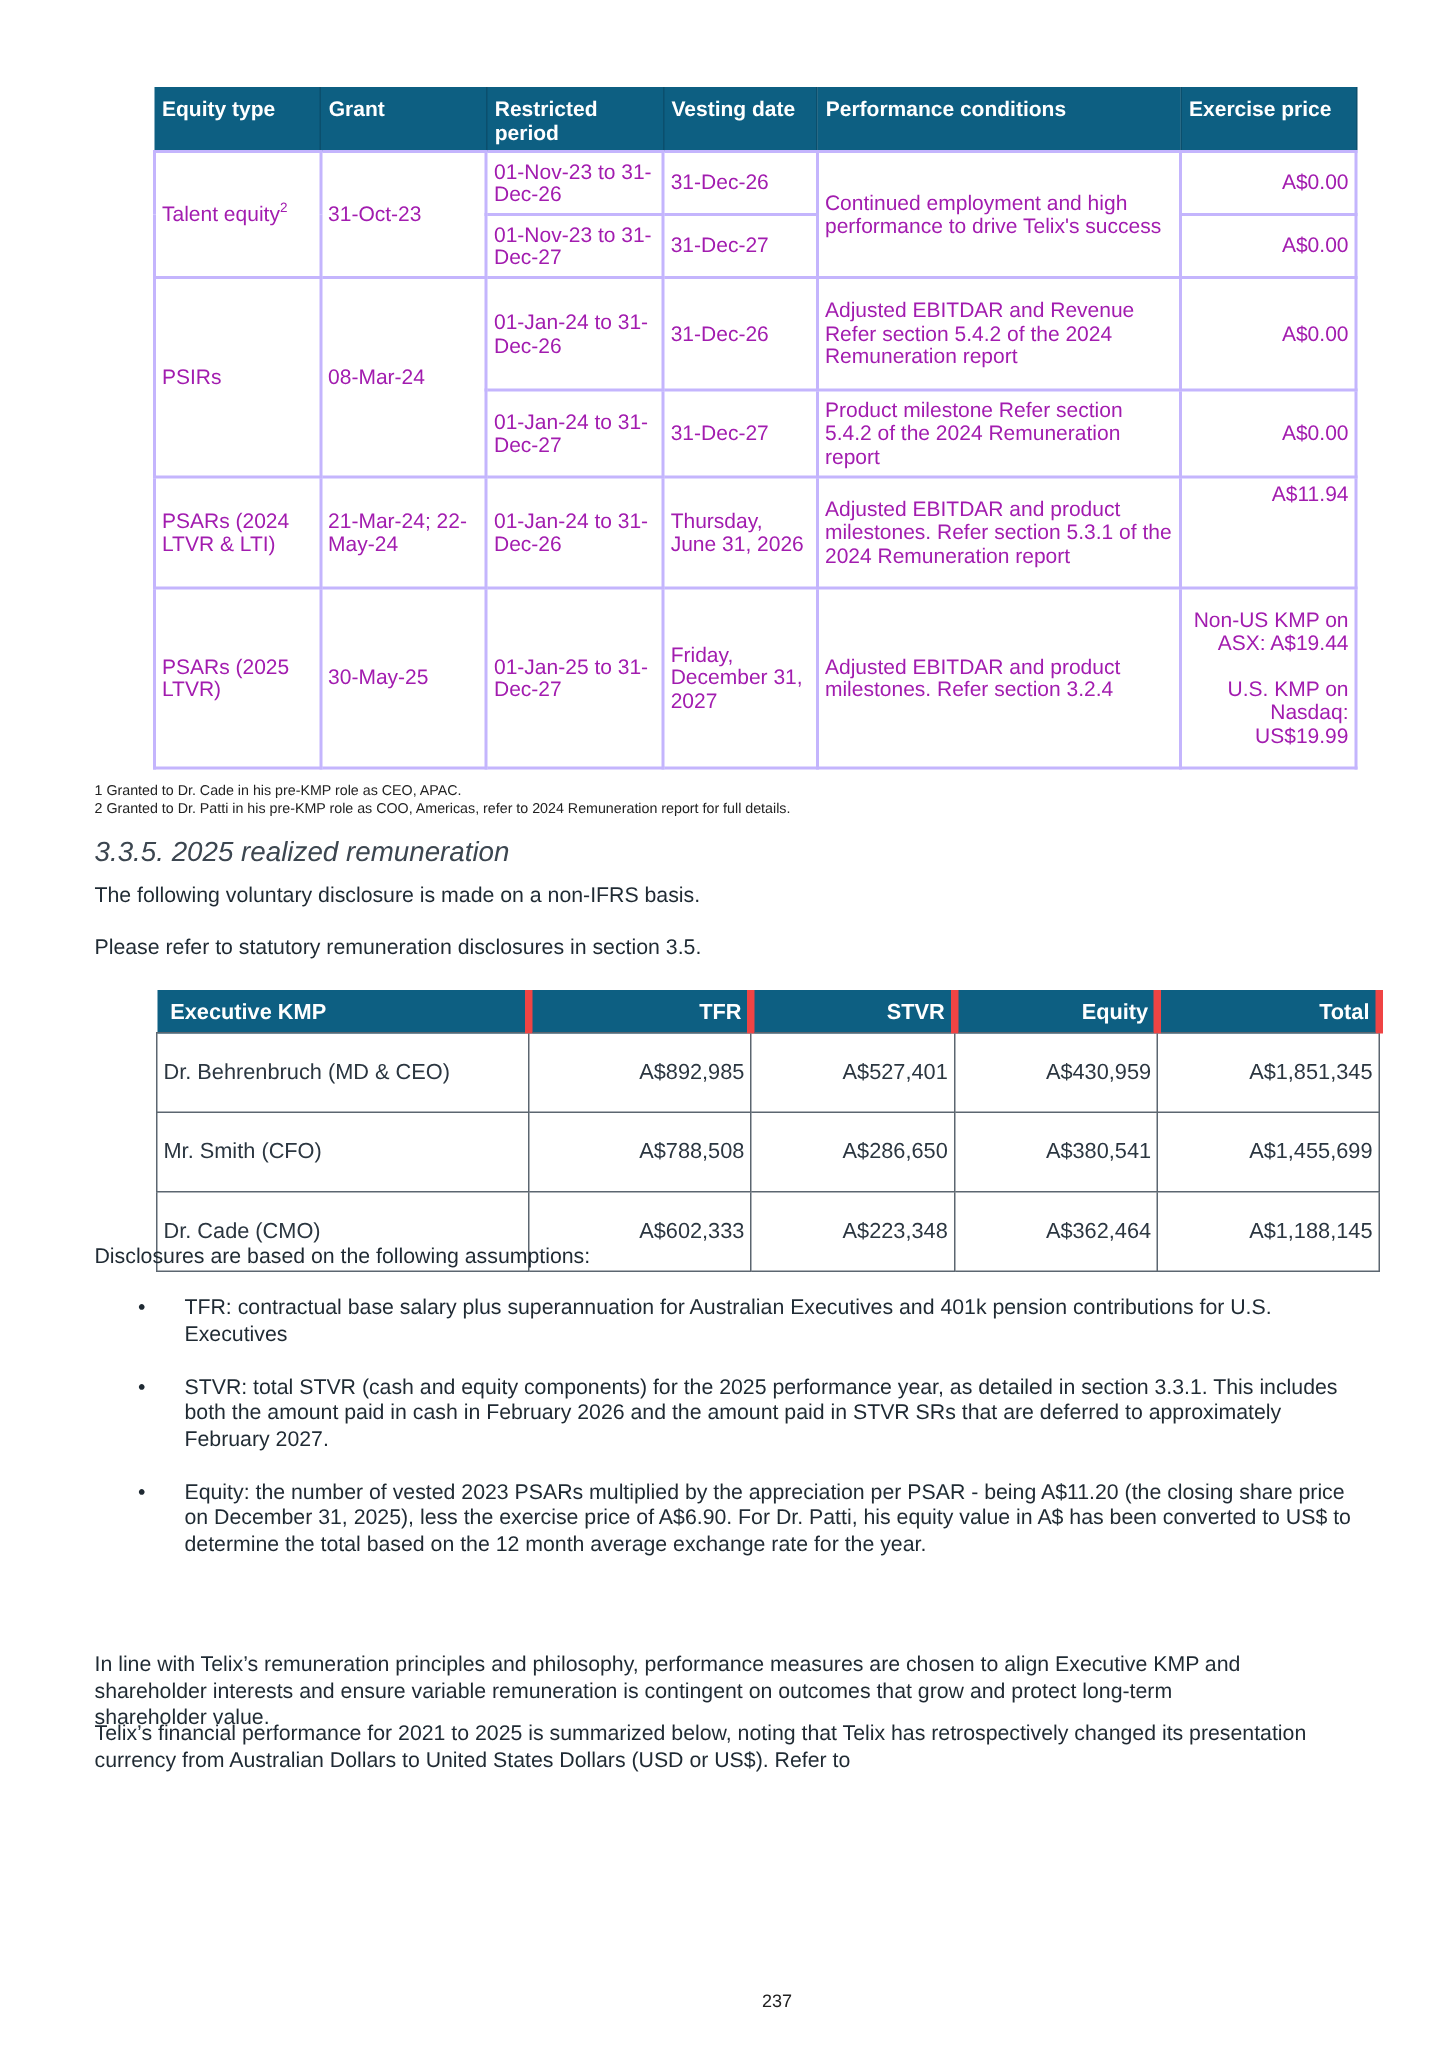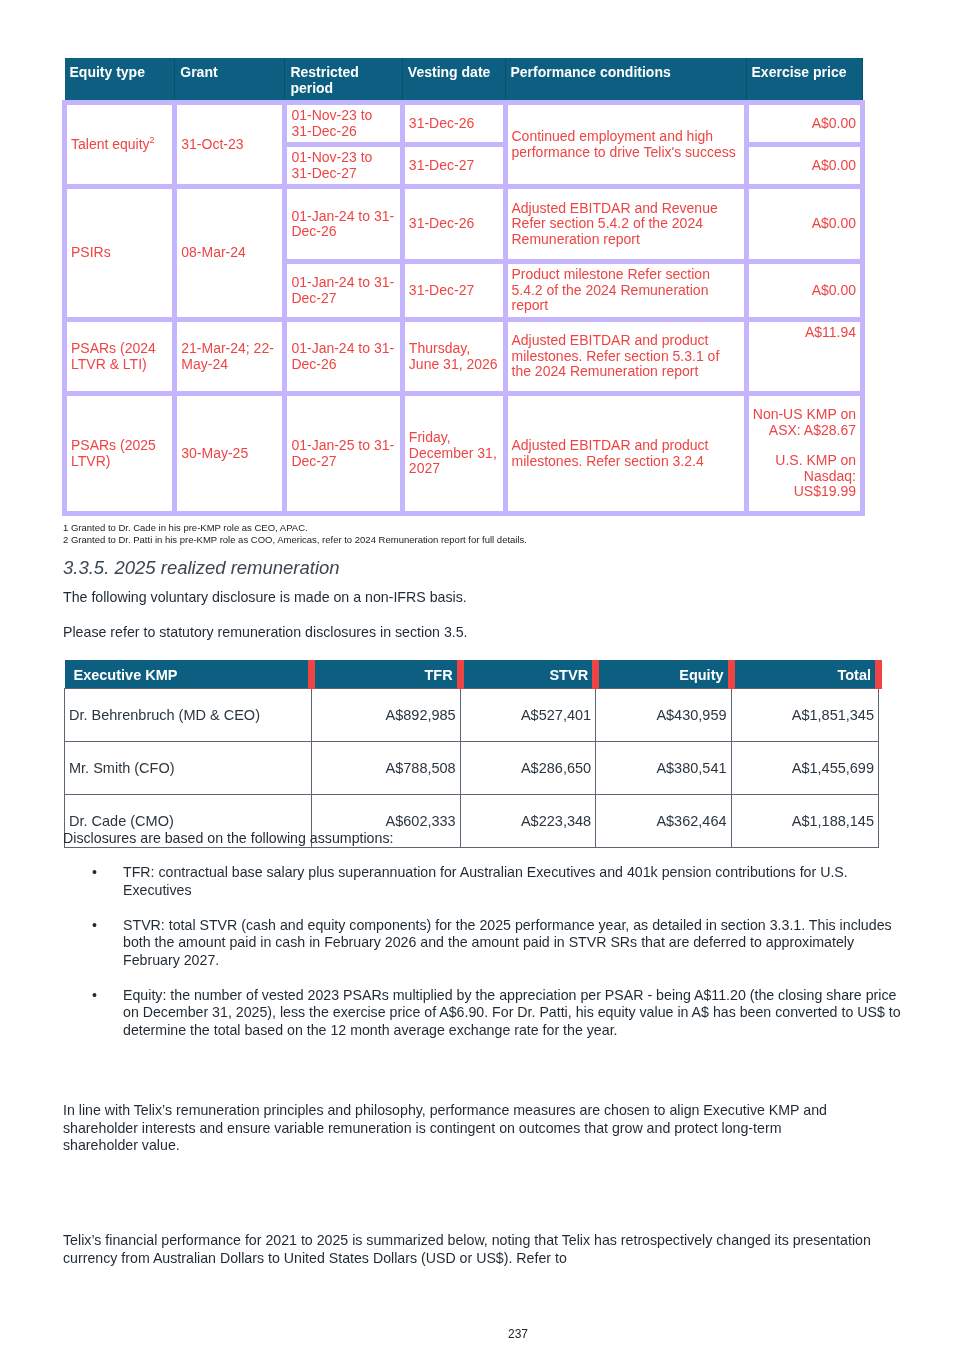--- a/index.html
+++ b/index.html
@@ -1,50 +1,50 @@
 <!DOCTYPE html>
 <html><head>
 <meta charset="utf-8">
 <style>
   html, body { margin: 0; padding: 0; background: #ffffff; }
   body { width: 966px; height: 1365px; position: relative; font-family: "Liberation Sans", sans-serif; color: #1f2a33; overflow: hidden; }
   .page { position: absolute; left: 0; top: 0; width: 966px; height: 1365px; }
 
   
-  table { border-collapse: collapse; }
+  table { border-collapse: collapse; margin-left: 40px; }
   .eq-table { position: absolute; left: 62px; top: 58px; width: 803px; font-size: 14px; line-height: 15.5px; }
   .eq-table th { background: #0d5f82; color: #ffffff; text-align: left; vertical-align: top; font-weight: bold; padding: 7px 5px 4px 5px; border-right: 1px solid #0b4f6d; }
-  .eq-table td { border: 5px solid #c4b5fd; padding: 3px 4px; vertical-align: middle; color: #ef4444; }
+  .eq-table td { border: 2px solid #c4b5fd; padding: 3px 4px; vertical-align: middle; color: #a21caf; }
   .eq-table td.r { text-align: right; }
   .eq-table td.top { vertical-align: top; }
   sup { font-size: 9px; vertical-align: super; line-height: 0; }
 
   .footnotes { position: absolute; left: 63px; top: 522px; font-size: 9.5px; line-height: 11.5px; color: #222; }
 
   h2 { margin: 0; font-weight: normal; font-style: italic; color: #3c4650; font-size: 18.5px; }
   .h-335 { position: absolute; left: 63px; top: 557px; }
   .p { position: absolute; left: 63px; font-size: 14.2px; line-height: 17.5px; color: #1f2a33; }
   .p1 { top: 589px; }
   .p2 { top: 624px; }
 
   
   .kmp-table { position: absolute; left: 64px; top: 660px; width: 818px; font-size: 14.5px; }
-  .kmp-table th { background: #0d5f82; color: #ffffff; font-weight: bold; padding: 5px 4px 4px 4px; height: 19px; text-align: right; border-right: 7px solid #ef4444; }
+  .kmp-table th { background: #0d5f82; color: #ffffff; font-weight: bold; padding: 5px 4px 4px 4px; height: 19px; text-align: right; border-right: 5px solid #ef4444; }
   .kmp-table th.l { text-align: left; padding-left: 9px; }
   .kmp-table td { border: 1px solid #5c6670; padding: 16px 4px; height: 20px; text-align: right; color: #2b3640; }
   .kmp-table td.l { text-align: left; }
 
   .assump { top: 830px; }
   ul.bullets { position: absolute; left: 88px; top: 864px; width: 820px; margin: 0; padding: 0; list-style: none; font-size: 14.2px; line-height: 17.5px; color: #1f2a33; }
   ul.bullets li { position: relative; padding-left: 35px; margin-bottom: 17.5px; }
   ul.bullets li .dot { position: absolute; left: 4px; top: 0; }
 
   .h-34 { position: absolute; left: 63px; top: 1071px; }
   .p3 { top: 1102px; width: 790px; }
-  .p4 { top: 1232px; width: 830px; }
+  .p4 { top: 1148px; width: 830px; }
 
   .page-num { position: absolute; left: 0; width: 966px; top: 1327px; text-align: center; font-size: 12px; color: #222; padding-left: 35px; }
 </style>
 </head>
 <body>
 
 <div class="page">
 
   <table class="eq-table">
     <colgroup>
@@ -101,21 +101,21 @@
         <td>Adjusted EBITDAR and product milestones. Refer section 5.3.1 of the 2024 Remuneration report</td>
         <td class="r top">A$11.94</td>
       </tr>
       <tr style="height:120px">
         <td>PSARs (2025 LTVR)</td>
         <td>30-May-25</td>
         <td>01-Jan-25 to 31-Dec-27</td>
         <td>Friday, December 31, 2027</td>
         <td>Adjusted EBITDAR and product milestones. Refer section 3.2.4</td>
         <td class="r">
-          <div>Non-US KMP on ASX: A$28.67</div>
+          <div>Non-US KMP on ASX: A$19.44</div>
           <div style="height:15px"></div>
           <div>U.S. KMP on Nasdaq: US$19.99</div>
         </td>
       </tr>
     </tbody>
   </table>
 
   <div class="footnotes">
     <div>1  Granted to Dr. Cade in his pre-KMP role as CEO, APAC.</div>
     <div>2  Granted to Dr. Patti in his pre-KMP role as COO, Americas, refer to 2024 Remuneration report for full details.</div>

